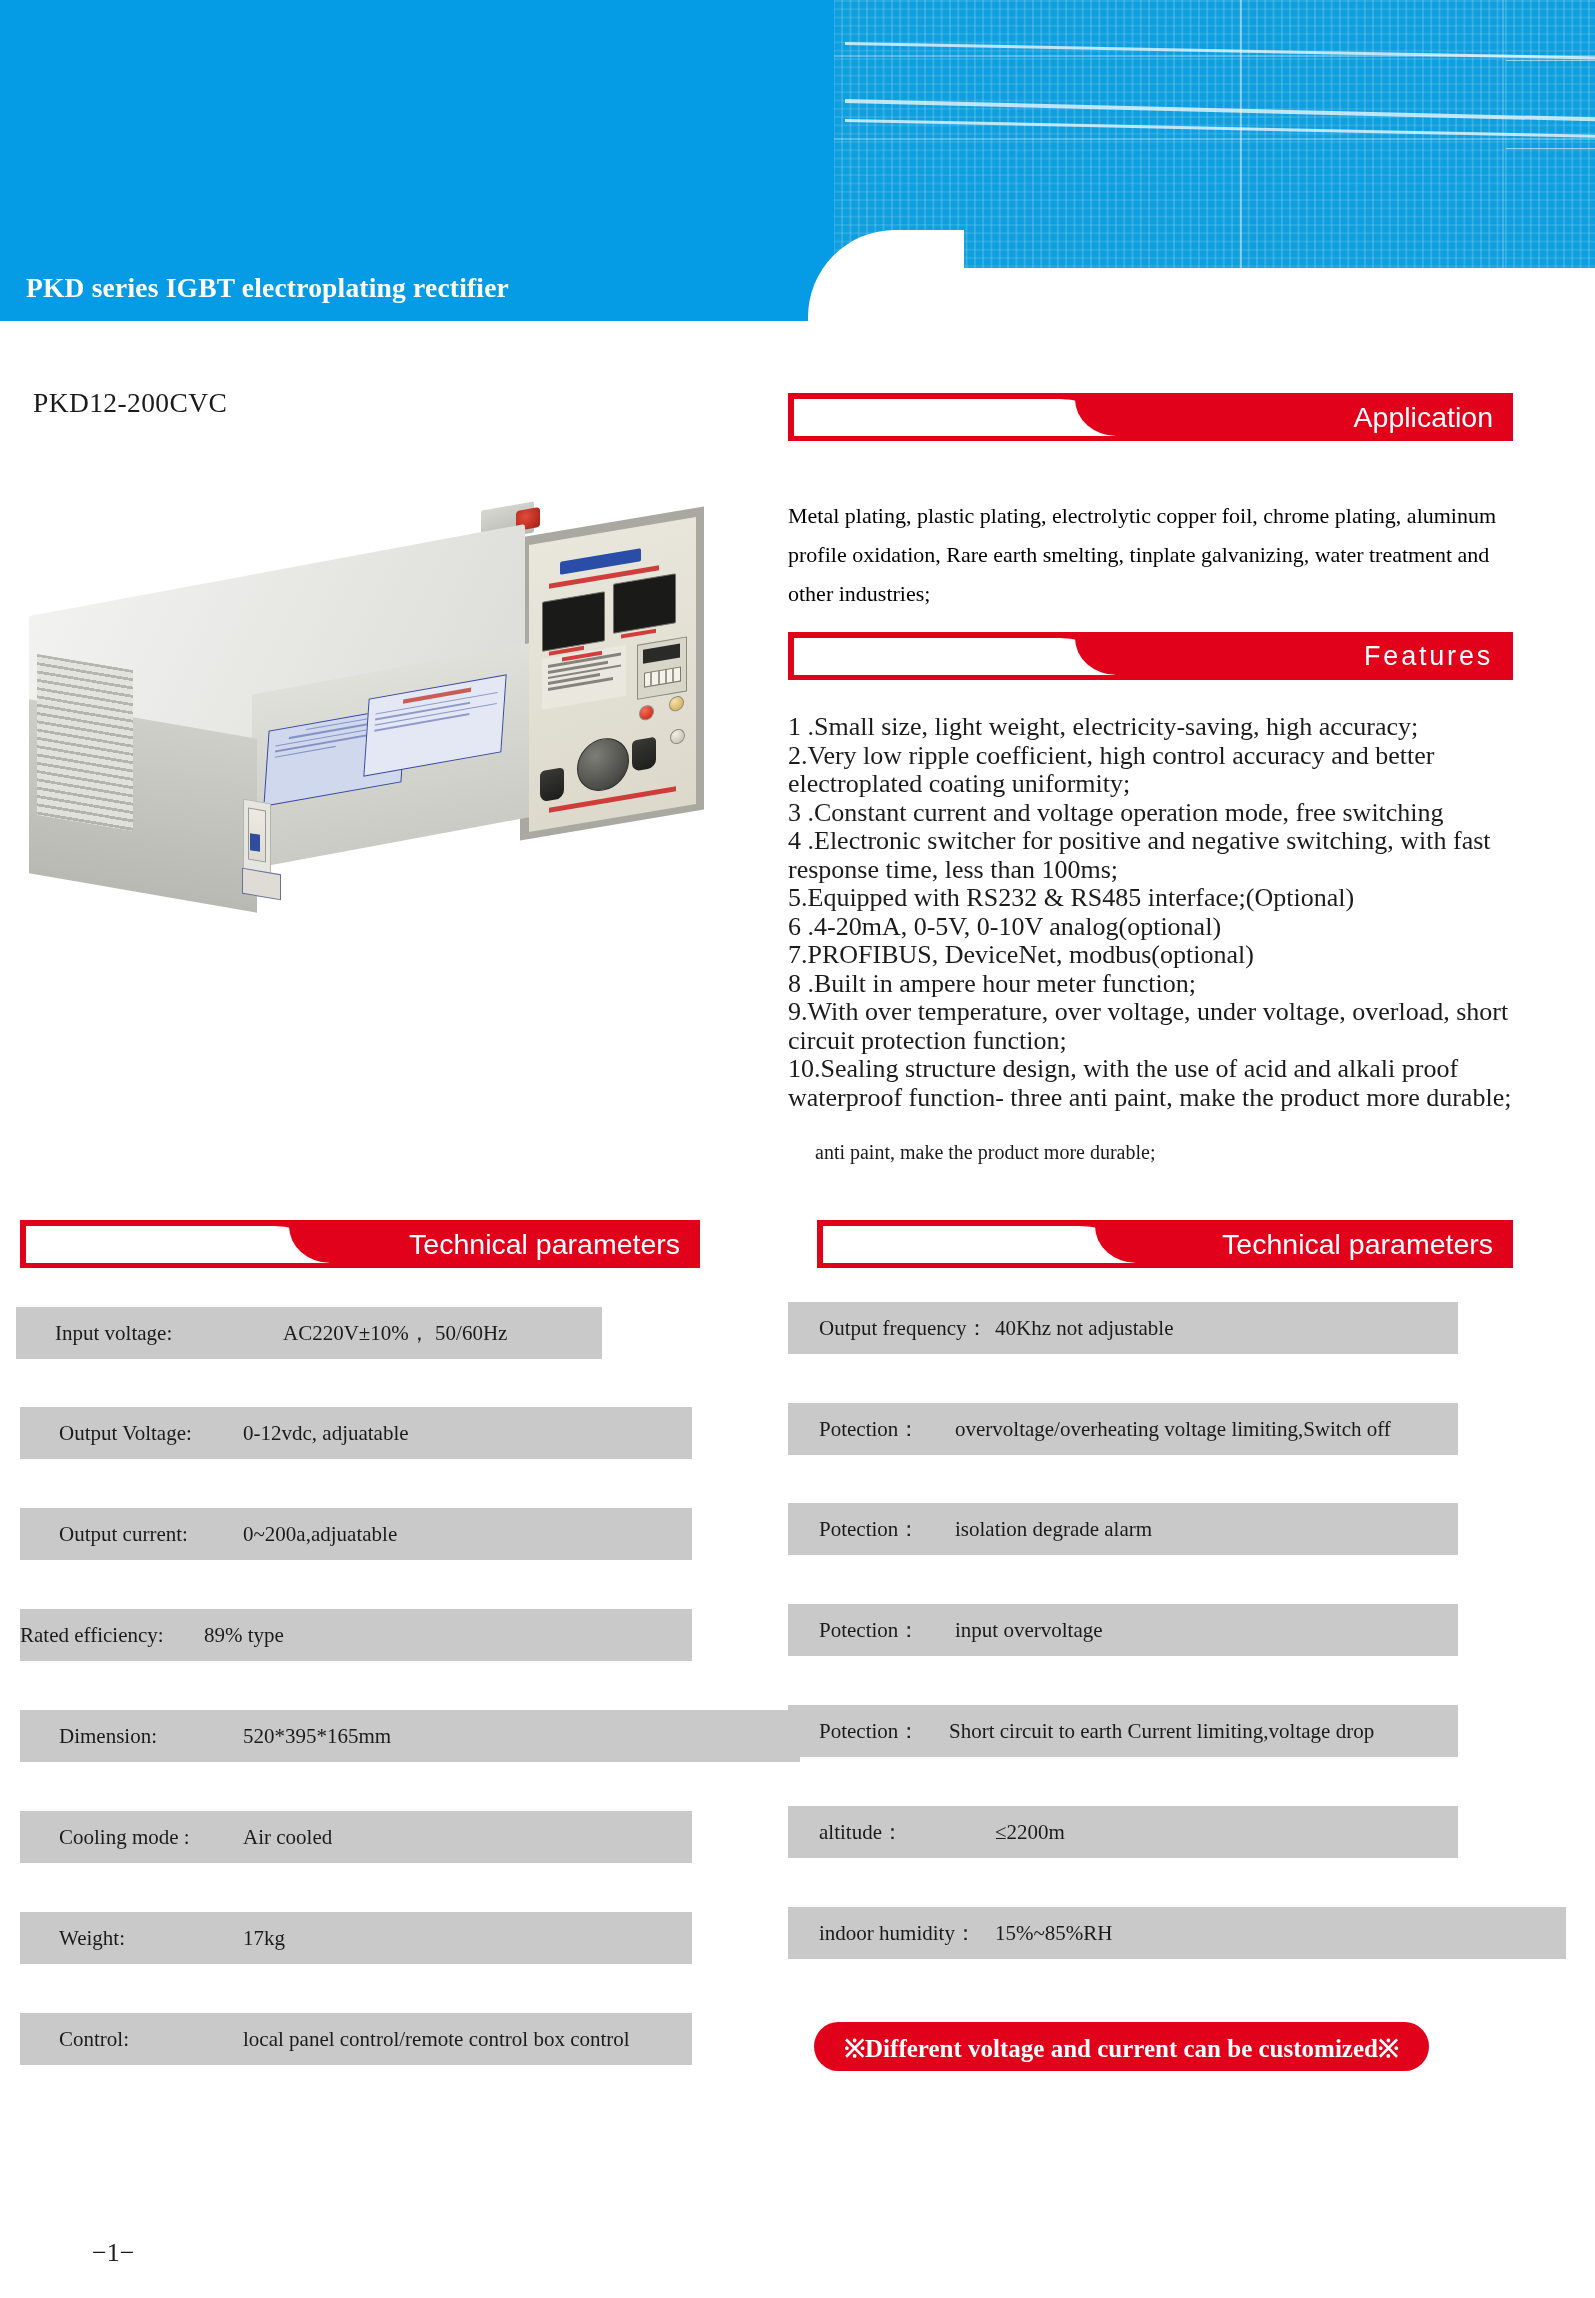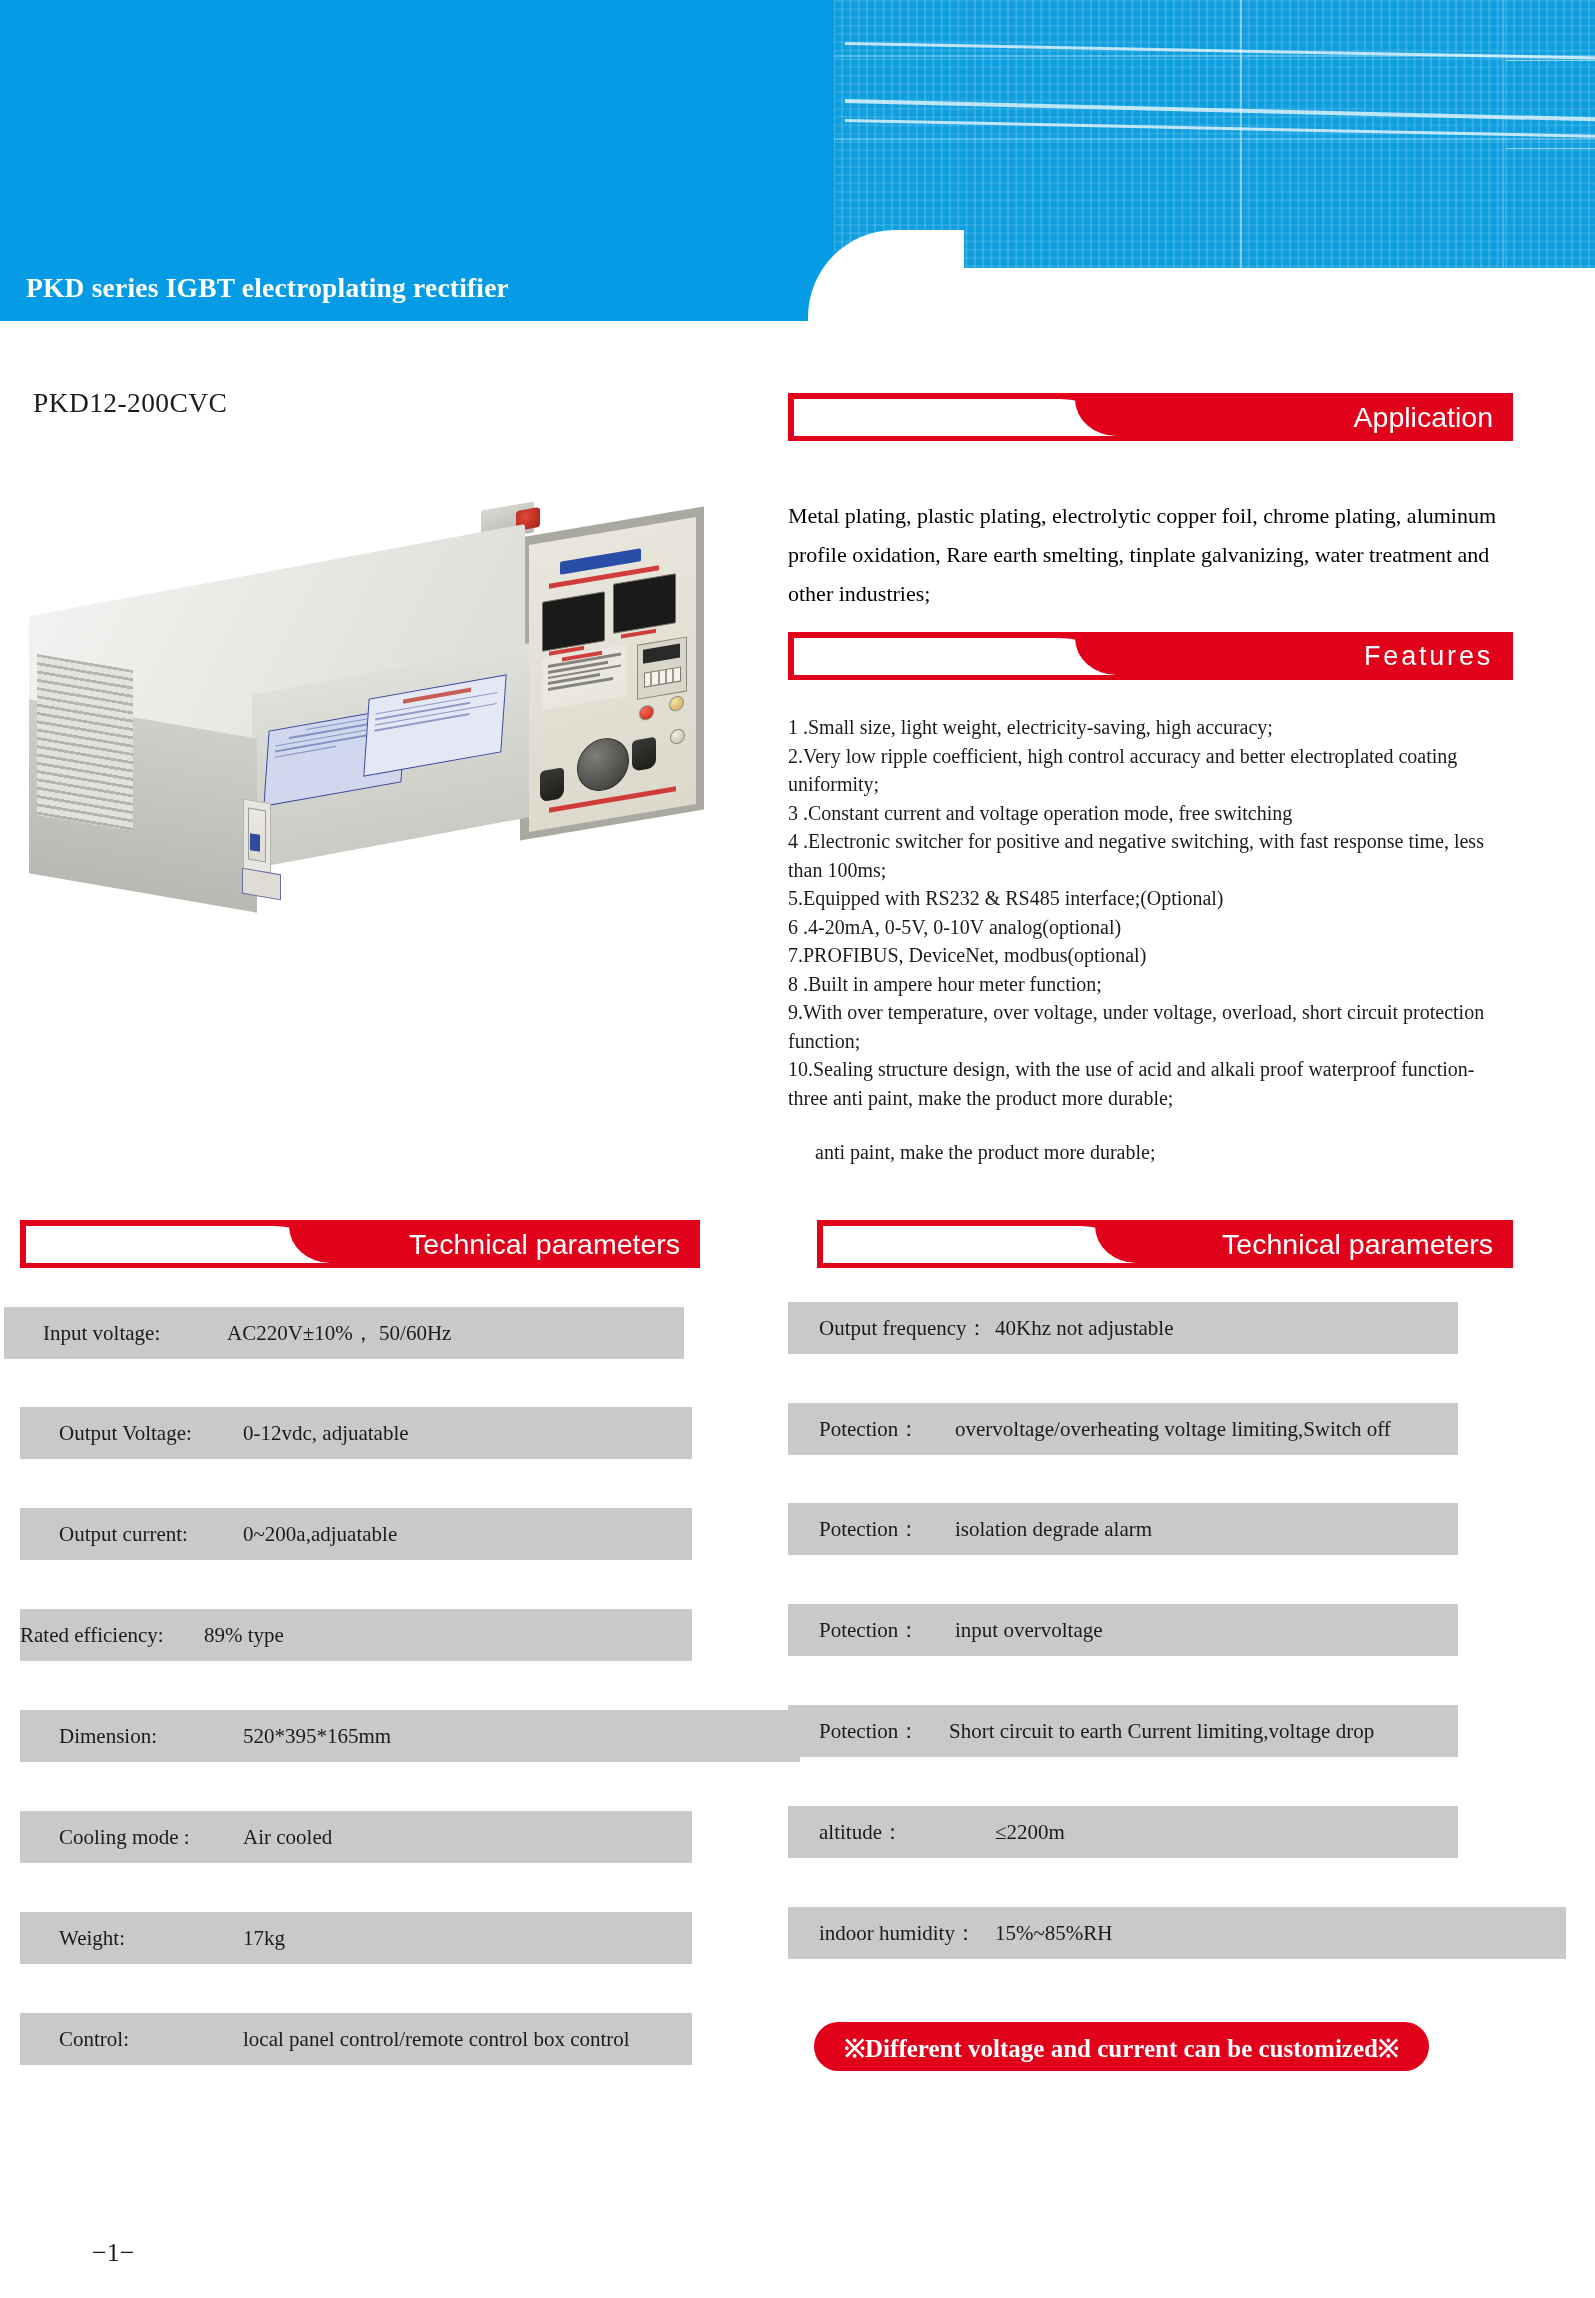--- a/index.html
+++ b/index.html
@@ -375,21 +375,21 @@
     width: 725px;
     font-size: 22px;
     line-height: 39px;
     color: #000000;
   }
   .features-text {
     position: absolute;
     left: 788px;
     top: 713px;
     width: 725px;
-    font-size: 20px;
+    font-size: 26px;
     line-height: 28.5px;
     color: #1b1b1b;
   }
   .features-orphan {
     position: absolute;
     left: 815px;
     top: 1141px;
     font-size: 20px;
     color: #1b1b1b;
   }
@@ -552,21 +552,21 @@
   <div>10.Sealing structure design, with the use of acid and alkali proof waterproof function- three anti paint, make the product more durable;</div>
 </div>
 
 <div class="features-orphan">anti paint, make the product more durable;</div>
 
 <div class="banner" style="left:20px;top:1220px;width:680px;height:48px;">
   <div class="swoosh" style="width:303px;"></div>
   <div class="banner-label">Technical parameters</div>
 </div>
 
-<div class="param-row" style="left:4px;top:1307px;width:680px;height:52px;">
+<div class="param-row" style="left:16px;top:1307px;width:586px;height:52px;gap:44px;">
   <span class="param-key" style="margin-left:39px;width:184px;">Input  voltage:</span>
   <span class="param-val">AC220V±10%， 50/60Hz</span>
 </div>
 <div class="param-row" style="left:20px;top:1407px;width:672px;height:52px;">
   <span class="param-key" style="margin-left:39px;width:184px;">Output  Voltage:</span>
   <span class="param-val">0-12vdc, adjuatable</span>
 </div>
 <div class="param-row" style="left:20px;top:1508px;width:672px;height:52px;">
   <span class="param-key" style="margin-left:39px;width:184px;">Output  current:</span>
   <span class="param-val">0~200a,adjuatable</span>

